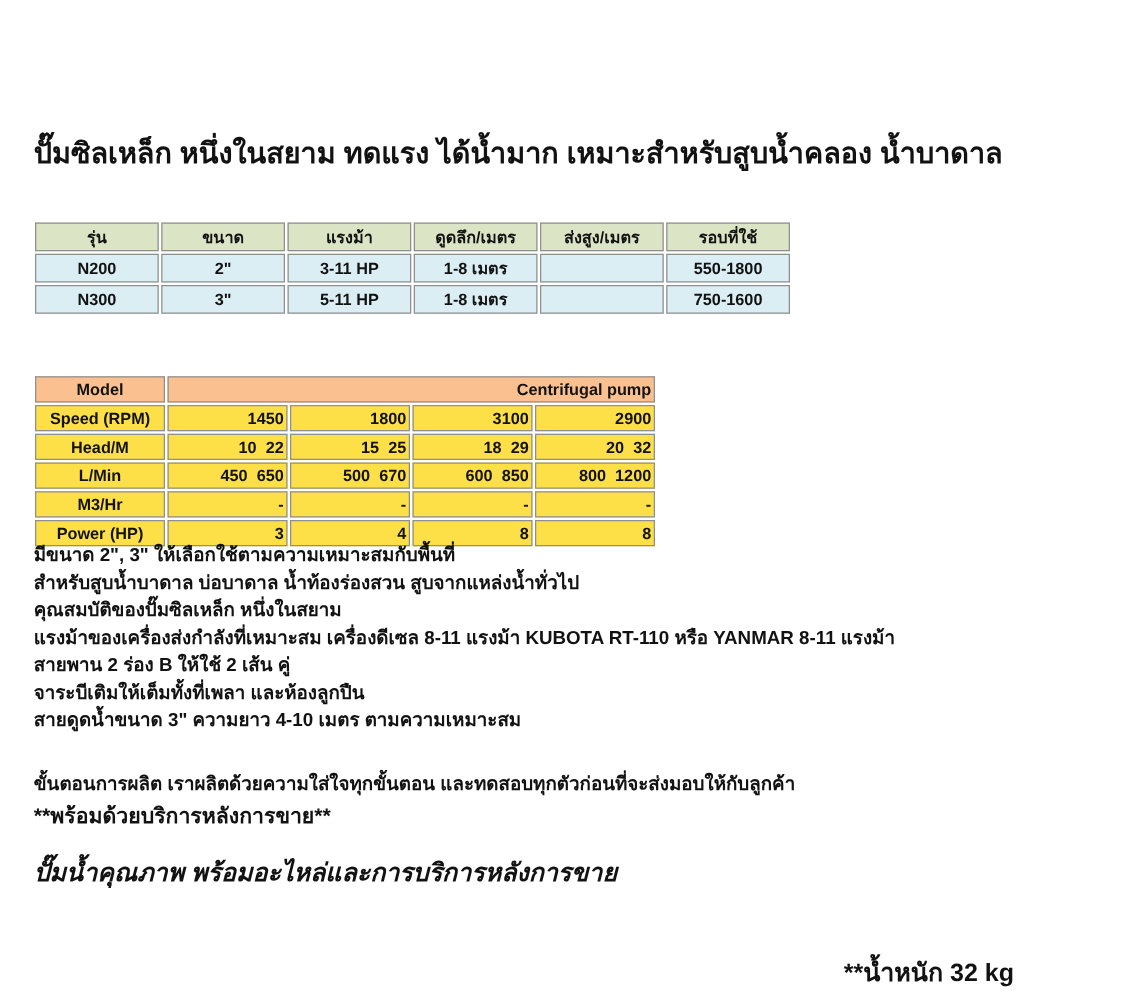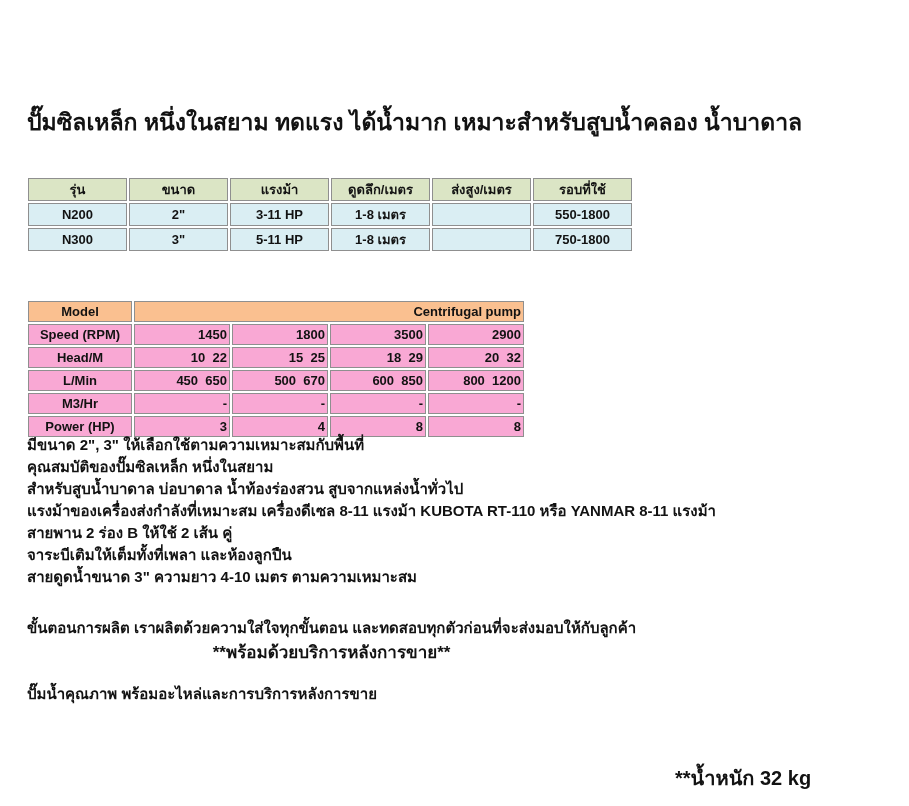--- a/index.html
+++ b/index.html
@@ -43,46 +43,47 @@
   }
   #spec-table { left: 26px; top: 176px; }
   #spec-table td { width: 93px; margin-top: 29px; }
   #spec-table td.hdr { background: #dbe5c5; }
   #spec-table td.row { background: #daeef3; }
 
   #pump-table { left: 26px; top: 263px; margin-top: 36px; }
   #pump-table td.lbl-col { width: 98px; }
   #pump-table td.val-col { width: 90px; text-align: right; }
   #pump-table td.hdr { background: #fac090; }
-  #pump-table td.row { background: #f9a8d4; }
+  #pump-table td.row { background: #fde047; }
 
   .desc {
     position: absolute;
     left: 27px;
     top: 434px;
     font-size: 15px;
     font-weight: bold;
     line-height: 22px;
     white-space: nowrap;
   }
   .production {
     position: absolute;
     left: 27px;
     top: 616px;
     white-space: nowrap;
   }
   .production .p-line1 { font-size: 15px; font-weight: bold; line-height: 24px; }
-  .production .p-line2 { font-size: 17px; font-weight: bold; line-height: 26px; text-align: center; }
+  .production .p-line2 { font-size: 17px; font-weight: bold; line-height: 26px; }
   .quality {
     position: absolute;
     left: 27px;
     top: 682px;
-    font-size: 15px;
+    font-size: 20px;
     font-weight: bold;
     white-space: nowrap;
+    font-style: italic;
   }
   .weight {
     position: absolute;
     left: 675px;
     top: 762px;
     font-size: 20px;
     font-weight: bold;
     white-space: nowrap;
   }
 </style>
@@ -110,36 +111,36 @@
         <td class="row">1-8 เมตร</td>
         <td class="row"></td>
         <td class="row">550-1800</td>
       </tr>
       <tr>
         <td class="row">N300</td>
         <td class="row">3"</td>
         <td class="row">5-11 HP</td>
         <td class="row">1-8 เมตร</td>
         <td class="row"></td>
-        <td class="row">750-1800</td>
+        <td class="row">750-1600</td>
       </tr>
     </tbody>
   </table>
 
   <table class="tbl" id="pump-table">
     <tbody>
       <tr>
         <td class="hdr lbl-col">Model</td>
         <td class="hdr val-col" colspan="4">Centrifugal pump</td>
       </tr>
       <tr>
         <td class="row lbl-col">Speed (RPM)</td>
         <td class="row val-col">1450</td>
         <td class="row val-col">1800</td>
-        <td class="row val-col">3500</td>
+        <td class="row val-col">3100</td>
         <td class="row val-col">2900</td>
       </tr>
       <tr>
         <td class="row lbl-col">Head/M</td>
         <td class="row val-col">10  22</td>
         <td class="row val-col">15  25</td>
         <td class="row val-col">18  29</td>
         <td class="row val-col">20  32</td>
       </tr>
       <tr>
@@ -161,22 +162,22 @@
         <td class="row val-col">3</td>
         <td class="row val-col">4</td>
         <td class="row val-col">8</td>
         <td class="row val-col">8</td>
       </tr>
     </tbody>
   </table>
 
   <div class="desc">
     <div>มีขนาด 2", 3" ให้เลือกใช้ตามความเหมาะสมกับพื้นที่</div>
+    <div>สำหรับสูบน้ำบาดาล บ่อบาดาล น้ำท้องร่องสวน สูบจากแหล่งน้ำทั่วไป</div>
     <div>คุณสมบัติของปั๊มซิลเหล็ก หนึ่งในสยาม</div>
-    <div>สำหรับสูบน้ำบาดาล บ่อบาดาล น้ำท้องร่องสวน สูบจากแหล่งน้ำทั่วไป</div>
     <div>แรงม้าของเครื่องส่งกำลังที่เหมาะสม เครื่องดีเซล 8-11 แรงม้า KUBOTA RT-110 หรือ YANMAR 8-11 แรงม้า</div>
     <div>สายพาน 2 ร่อง B ให้ใช้ 2 เส้น คู่</div>
     <div>จาระบีเติมให้เต็มทั้งที่เพลา และห้องลูกปืน</div>
     <div>สายดูดน้ำขนาด 3" ความยาว 4-10 เมตร ตามความเหมาะสม</div>
   </div>
 
   <div class="production">
     <div class="p-line1">ขั้นตอนการผลิต เราผลิตด้วยความใส่ใจทุกขั้นตอน และทดสอบทุกตัวก่อนที่จะส่งมอบให้กับลูกค้า</div>
     <div class="p-line2">**พร้อมด้วยบริการหลังการขาย**</div>
   </div>

